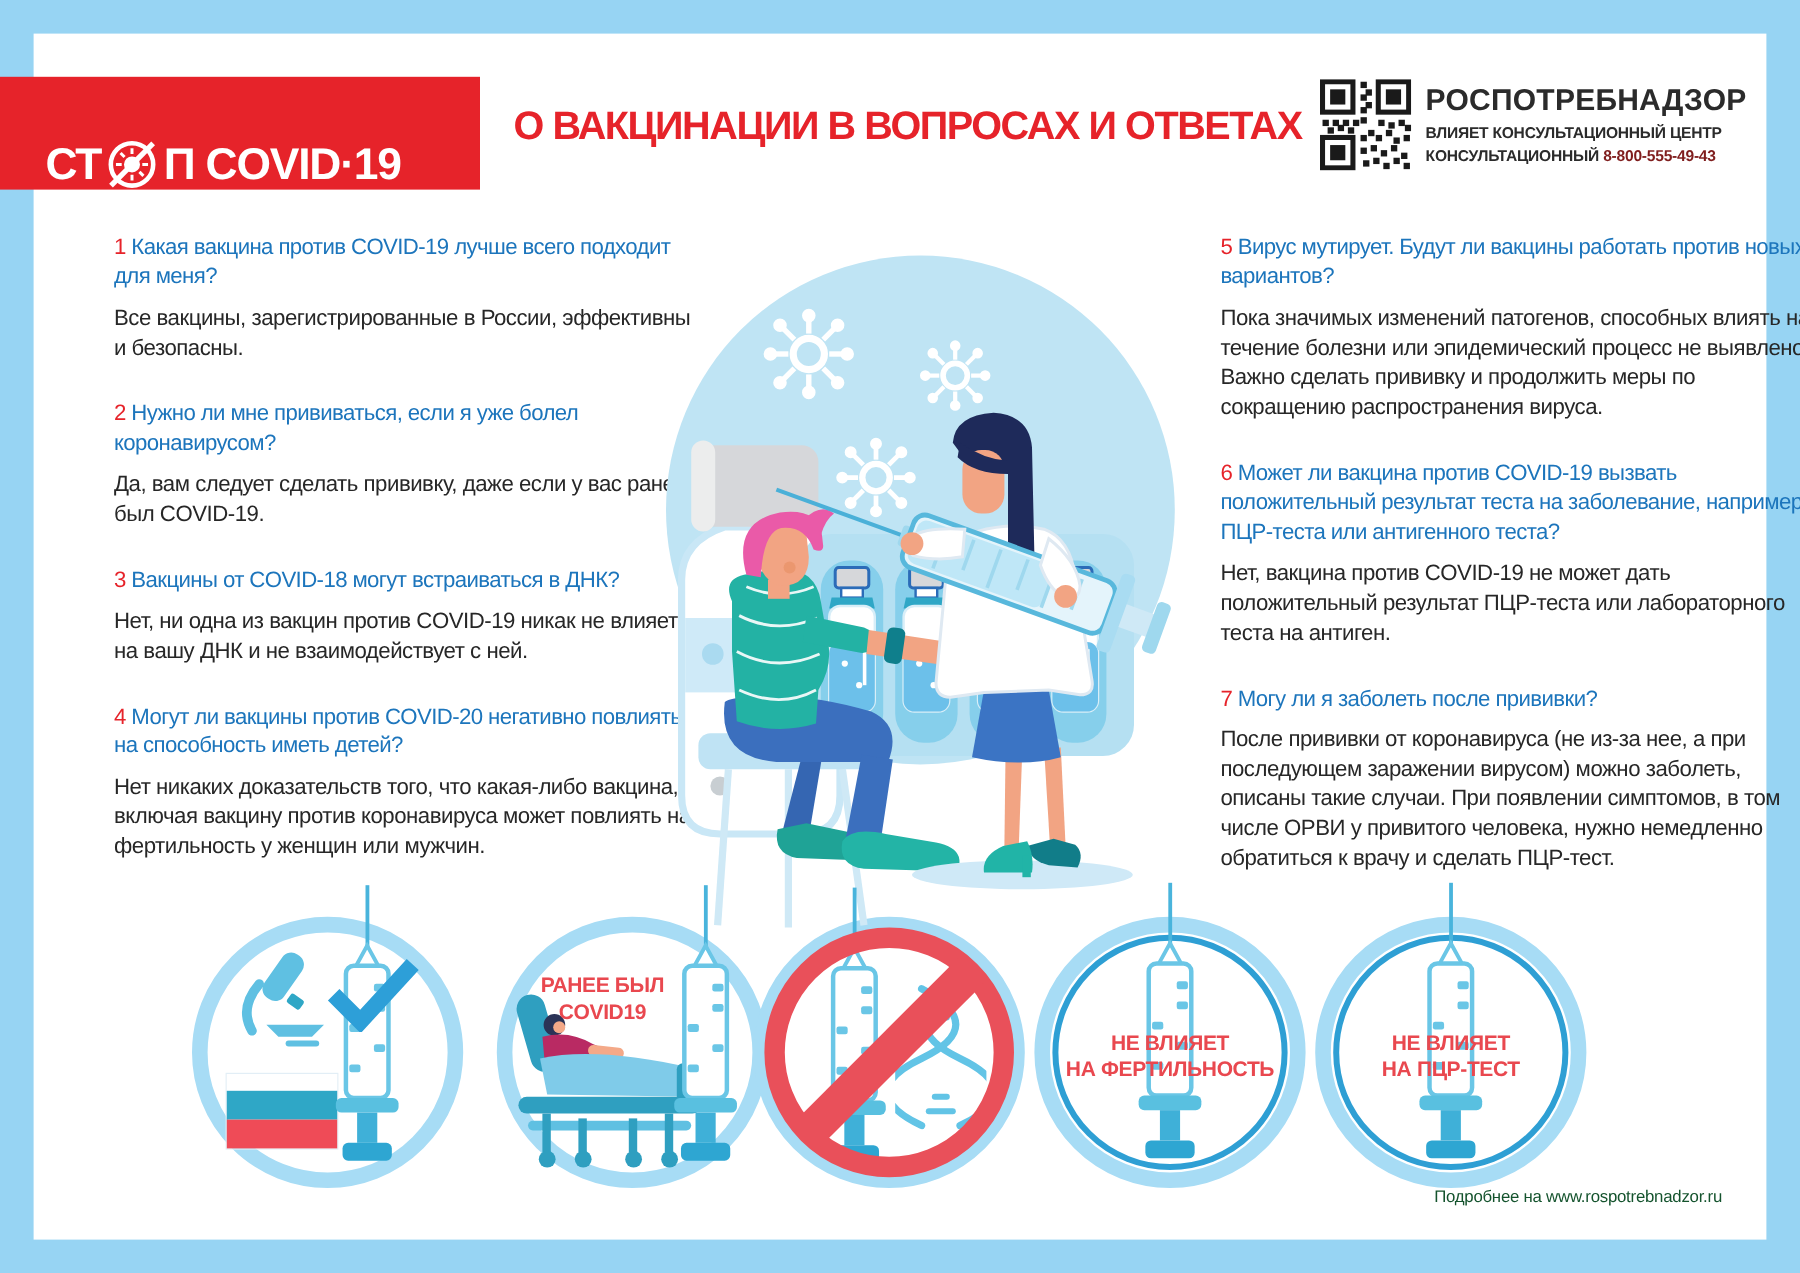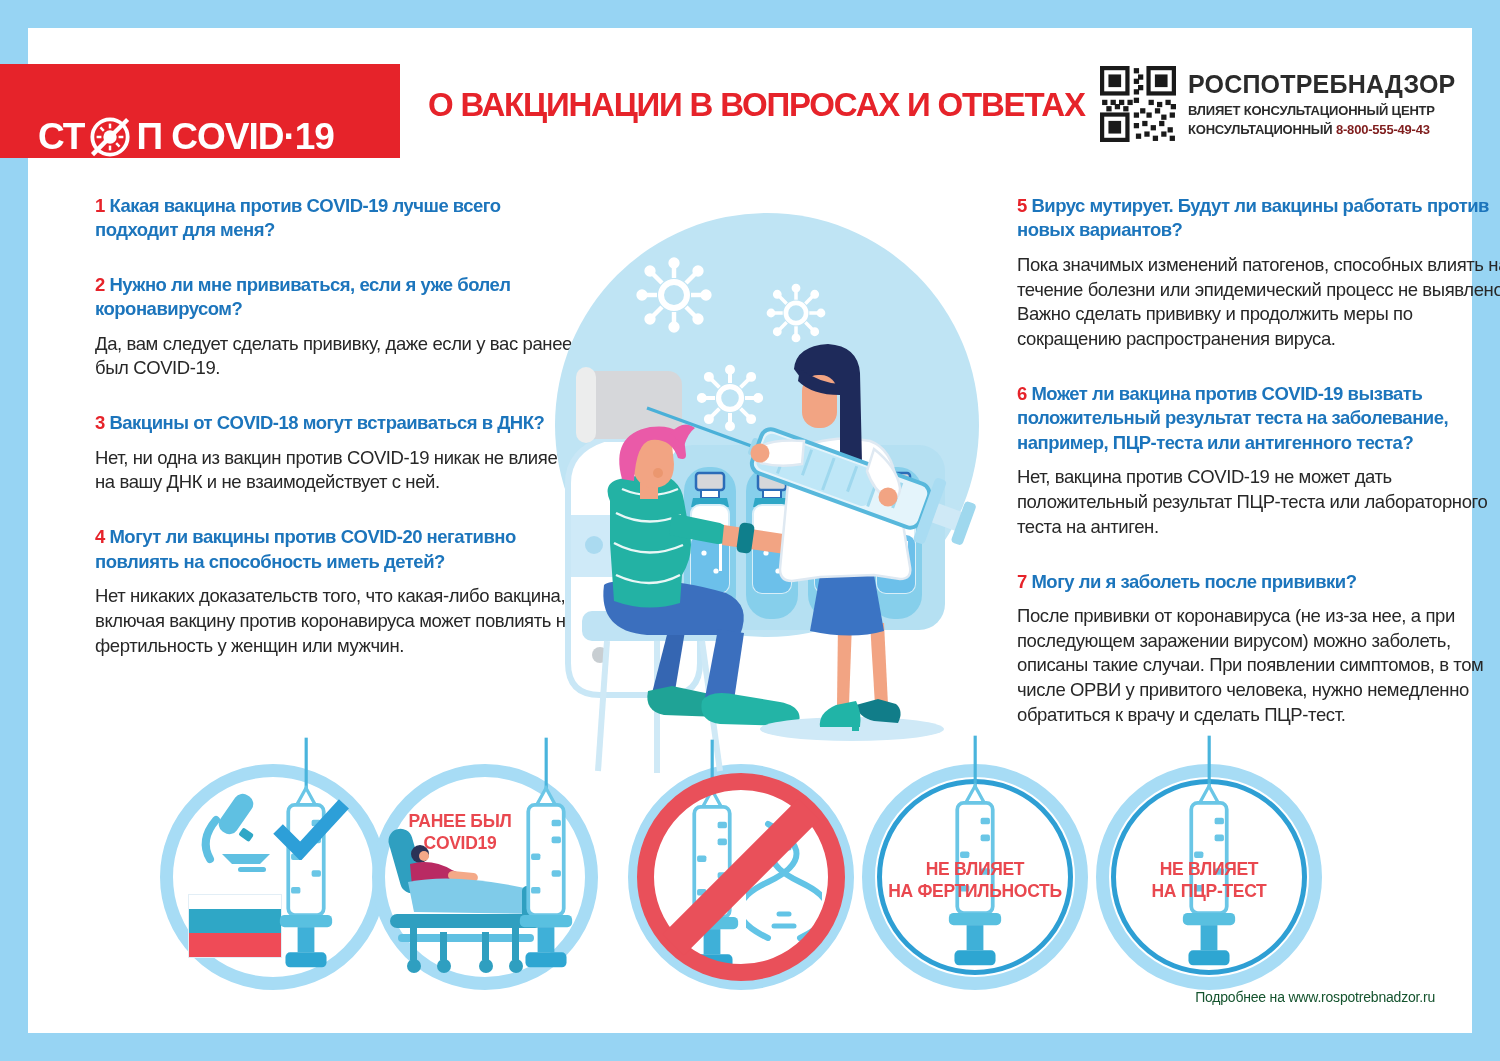--- a/index.html
+++ b/index.html
@@ -19,31 +19,31 @@
   .org{position:absolute;left:1188px;top:70px;width:260px;}
   .org-name{font-size:25px;font-weight:bold;color:#2b2b2b;letter-spacing:0.2px;}
   .org-line{font-size:13px;font-weight:bold;color:#2b2b2b;margin-top:4px;letter-spacing:-0.2px;}
   .org-line .phone{color:#7f1d1d;}
 
   
   .col{position:absolute;top:194px;}
   .col-left{left:95px;width:492px;}
   .col-right{left:1017px;width:492px;}
   .qa{margin-bottom:30px;}
-  .q{margin:0 0 10px;font-size:18.5px;font-weight:bold;color:#1c75bc;
+  .q{margin:0 0 10px;font-size:18.5px;font-weight:normal;color:#1c75bc;
      line-height:1.32;letter-spacing:-0.5px;}
   .qn{color:#e6232a;}
   .a{margin:0;font-size:18.5px;color:#272727;line-height:1.34;letter-spacing:-0.4px;}
 
   
   .illus{position:absolute;left:552px;top:183px;z-index:1;}
 
   
   .badge{position:absolute;top:764px;width:226px;height:226px;}
-  .b1{left:160px;} .b2{left:372px;} .b3{left:628px;} .b4{left:862px;} .b5{left:1096px;}
+  .b1{left:160px;} .b2{left:414px;} .b3{left:628px;} .b4{left:862px;} .b5{left:1096px;}
   .ring{position:absolute;inset:0;border-radius:50%;border:13px solid #a7dcf5;background:#fff;box-sizing:border-box;}
   .ring-inner{position:absolute;inset:15px;border-radius:50%;border:5px solid #2e9fd4;box-sizing:border-box;}
   .ring-red{position:absolute;inset:9px;border-radius:50%;border:17px solid #e9505a;box-sizing:border-box;z-index:4;}
   .noslash{position:absolute;left:17px;top:98px;width:192px;height:30px;background:#e9505a;
            transform:rotate(-45deg);z-index:4;}
   .syr{position:absolute;width:56px;height:246px;z-index:2;}
   .b1 .syr{left:118px;top:-28px;} .b2 .syr{left:146px;top:-28px;}
   .b3 .syr{left:56px;top:-26px;}  .b4 .syr,.b5 .syr{left:85px;top:-30px;}
   .badge-label{position:absolute;z-index:5;color:#e9484f;font-weight:bold;text-align:center;
                font-size:17.5px;line-height:1.28;letter-spacing:-0.3px;}
@@ -162,20 +162,21 @@
     <div class="org-line">ВЛИЯЕТ КОНСУЛЬТАЦИОННЫЙ ЦЕНТР</div>
     <div class="org-line">
       <span>КОНСУЛЬТАЦИОННЫЙ</span>
       <span class="phone">8-800-555-49-43</span>
     </div>
   </div>
 
   <div class="col col-left">
     <div class="qa">
       <p class="q"><span class="qn">1</span> <span>Какая вакцина против COVID-19 лучше всего подходит для меня?</span></p>
+      <p class="a">Все вакцины, зарегистрированные в России, эффективны и безопасны.</p>
     </div>
     <div class="qa">
       <p class="q"><span class="qn">2</span> <span>Нужно ли мне прививаться, если я уже болел коронавирусом?</span></p>
       <p class="a">Да, вам следует сделать прививку, даже если у вас ранее был COVID-19.</p>
     </div>
     <div class="qa">
       <p class="q"><span class="qn">3</span> <span>Вакцины от COVID-18 могут встраиваться в ДНК?</span></p>
       <p class="a">Нет, ни одна из вакцин против COVID-19 никак не влияет на вашу ДНК и не взаимодействует с ней.</p>
     </div>
     <div class="qa">

